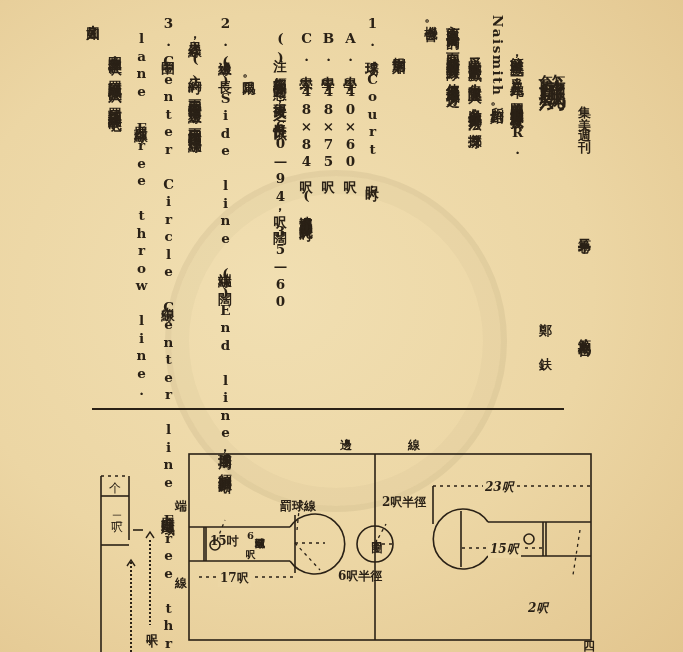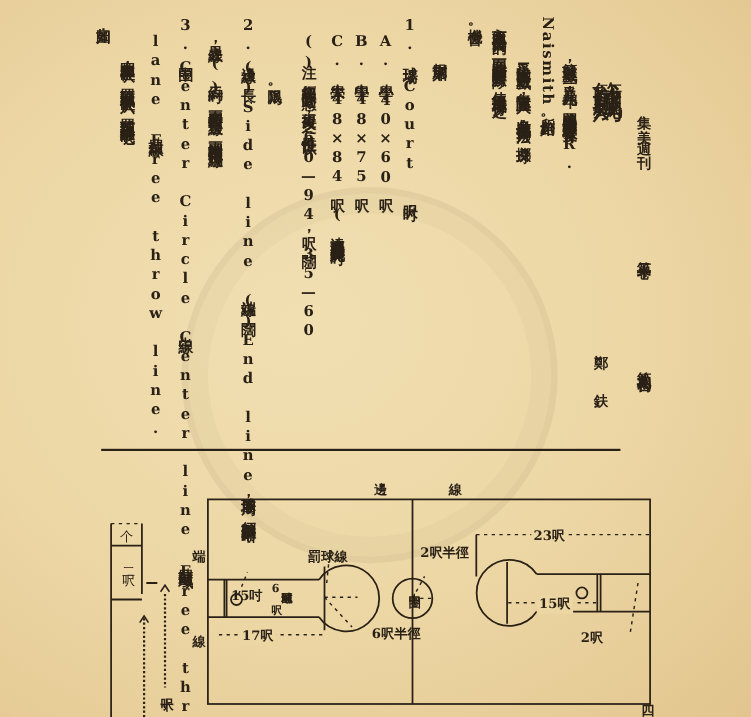--- a/index.html
+++ b/index.html
@@ -127,20 +127,20 @@
 <div class="lbl" style="left:175px; top:498px;">端</div>
 <div class="lbl" style="left:175px; top:575px;">線</div>
 <div class="lbl" style="left:280px; top:498px;">罰球線</div>
 <div class="lbl" style="left:210px; top:533px;">15吋</div>
 <div class="vlbl" style="left:254px; top:530px; font-size:10px; line-height:1.05; height:28px; display:flex; flex-direction:column; flex-wrap:wrap;">罰球區域</div>
 <div class="vlbl mixed" style="left:243px; top:530px; font-size:10px;">6呎</div>
 <div class="lbl" style="left:218px; top:570px; background:#ecd6a4; padding:0 2px;">17呎</div>
 <div class="lbl" style="left:322px; top:568px;margin-left:16px;">6呎半徑</div>
 <div class="vlbl" style="left:368px; top:530px; font-size:11px; letter-spacing:4px;">中圈</div>
 <div class="lbl" style="left:382px; top:494px;">2呎半徑</div>
-<div class="lbl" style="left:483px; top:479px; background:#ecd6a4; padding:0 2px;">23呎</div>
-<div class="lbl" style="left:488px; top:541px; background:#ecd6a4; padding:0 2px;">15呎</div>
-<div class="lbl" style="left:528px; top:572px;">2呎</div>
+<div class="lbl" style="left:483px; top:479px; background:#ecd6a4; padding:0 2px;font-style:italic;">23呎</div>
+<div class="lbl" style="left:488px; top:541px; background:#ecd6a4; padding:0 2px;font-style:italic;">15呎</div>
+<div class="lbl" style="left:528px; top:600px;font-style:italic;">2呎</div>
 <div class="lbl" style="left:109px; top:480px; font-weight:normal;">个</div>
 <div class="vlbl" style="left:108px; top:506px; font-weight:normal; letter-spacing:6px;">二呎</div>
 <div class="vlbl" style="left:143px; top:625px; letter-spacing:0;">十呎</div>
 
 <div class="lbl" style="left:583px; top:638px;">四</div>
 
 </body></html>

